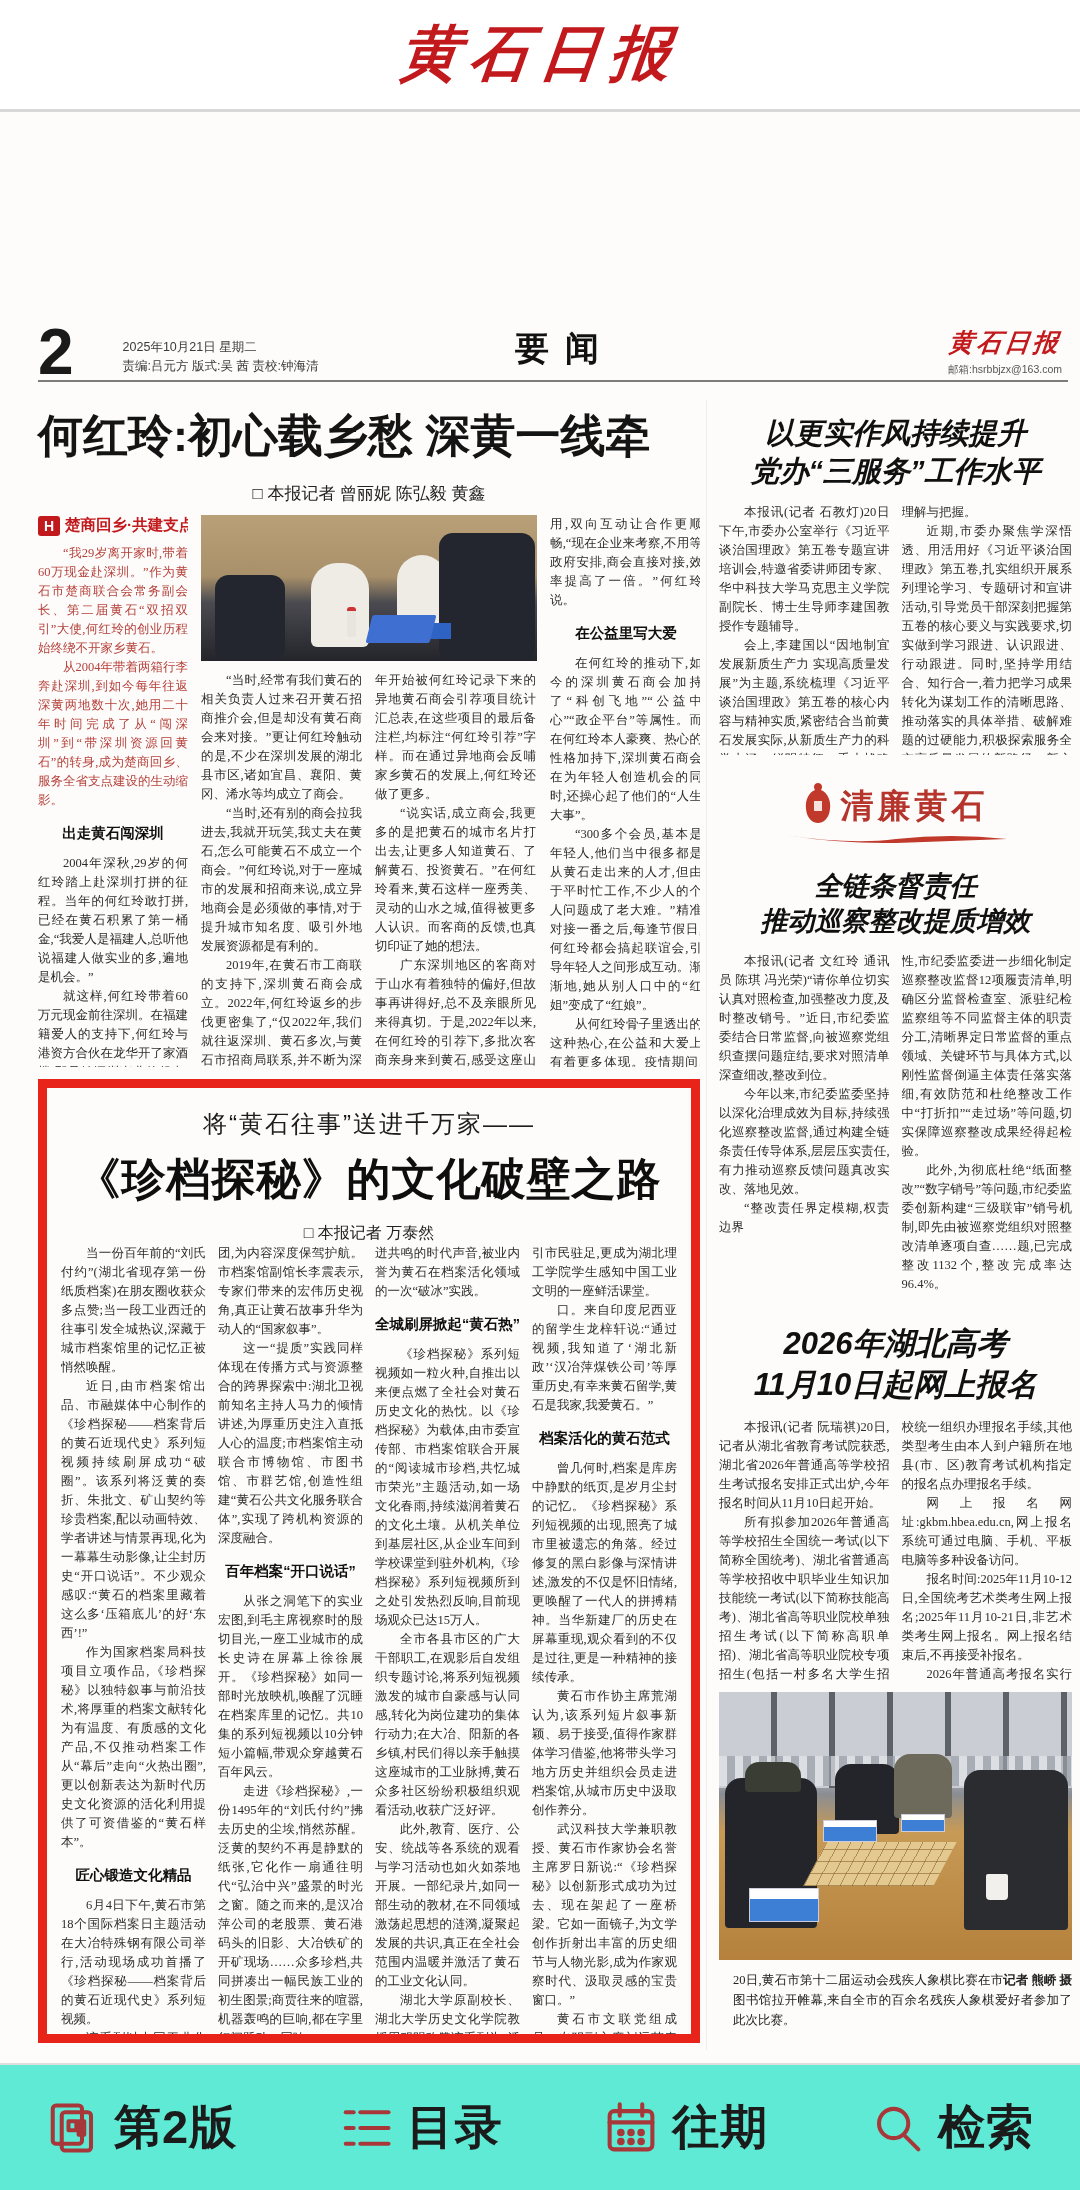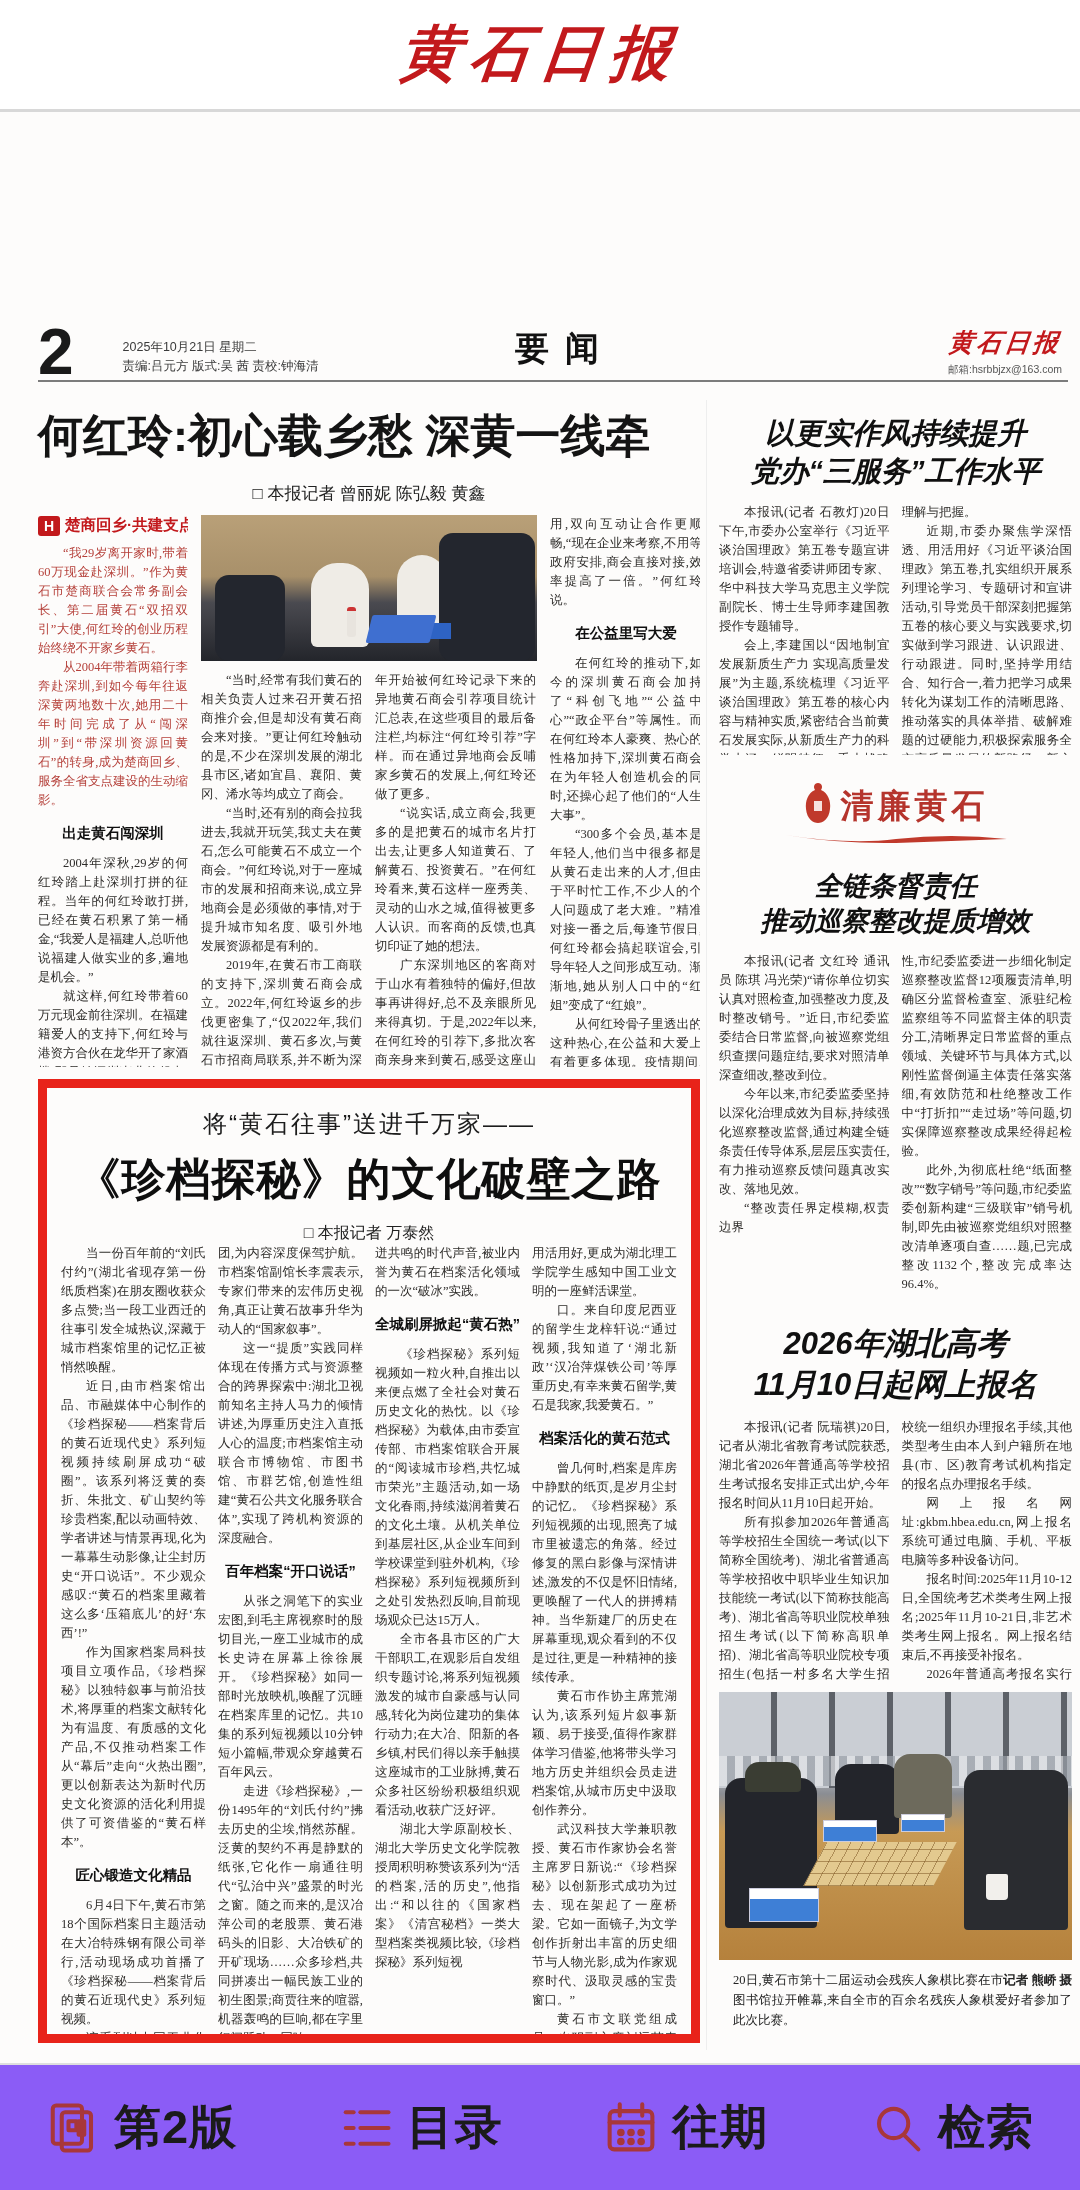--- a/index.html
+++ b/index.html
@@ -102,21 +102,21 @@
     background-image:repeating-linear-gradient(90deg,rgba(120,80,30,.5) 0 1px,transparent 1px 12px),
     repeating-linear-gradient(0deg,rgba(120,80,30,.5) 0 1px,transparent 1px 12px);}
   .card-blue{position:absolute;background:linear-gradient(180deg,#fff 30%,#3e7fd6 30%);border:1px solid #ccd;}
   .cup{position:absolute;width:22px;height:26px;background:#f2f0ec;border-radius:2px 2px 4px 4px;}
 
   .caption{margin-top:10px;font-size:12.5px;line-height:1.6;color:#222;text-align:justify;
     font-family:"Liberation Serif","DejaVu Serif",serif;padding-left:14px;}
   .caption .credit{float:right;font-weight:700;}
 
   
-  .bottombar{height:127px;background:#8b5cf6;border-top:2px solid #dedede;
+  .bottombar{height:127px;background:#5eead4;border-top:2px solid #dedede;
     display:flex;align-items:center;justify-content:space-between;padding:0 46px;}
   .navitem{display:flex;align-items:center;gap:14px;cursor:pointer;}
   .navitem svg{width:54px;height:54px;stroke:var(--navred);fill:none;stroke-width:3.6;stroke-linecap:round;stroke-linejoin:round;}
   .navlabel{font-size:47px;color:#1b1b1b;font-weight:600;letter-spacing:1px;}
 </style>
 </head>
 <body>
 
 <div class="app">
 
@@ -231,27 +231,28 @@
                   <p class="para">走进《珍档探秘》,一份1495年的“刘氏付约”拂去历史的尘埃,悄然苏醒。泛黄的契约不再是静默的纸张,它化作一扇通往明代“弘治中兴”盛景的时光之窗。随之而来的,是汉冶萍公司的老股票、黄石港码头的旧影、大冶铁矿的开矿现场……众多珍档,共同拼凑出一幅民族工业的初生图景;商贾往来的喧嚣,机器轰鸣的巨响,都在字里行间跃动、回响。</p>
                 </div>
             </div>
             <div class="fcol">
               <div>
 
               <p class="para t-cont">迸共鸣的时代声音,被业内誉为黄石在档案活化领域的一次“破冰”实践。</p>
                   <p class="para t-sub">全城刷屏掀起“黄石热”</p>
                   <p class="para">《珍档探秘》系列短视频如一粒火种,自推出以来便点燃了全社会对黄石历史文化的热忱。以《珍档探秘》为载体,由市委宣传部、市档案馆联合开展的“阅读城市珍档,共忆城市荣光”主题活动,如一场文化春雨,持续滋润着黄石的文化土壤。从机关单位到基层社区,从企业车间到学校课堂到驻外机构,《珍档探秘》系列短视频所到之处引发热烈反响,目前现场观众已达15万人。</p>
                   <p class="para">全市各县市区的广大干部职工,在观影后自发组织专题讨论,将系列短视频激发的城市自豪感与认同感,转化为岗位建功的集体行动力;在大冶、阳新的各乡镇,村民们得以亲手触摸这座城市的工业脉搏,黄石众多社区纷纷积极组织观看活动,收获广泛好评。</p>
+                  <p class="para">此外,教育、医疗、公安、统战等各系统的观看与学习活动也如火如荼地开展。一部纪录片,如同一部生动的教材,在不同领域激荡起思想的涟漪,凝聚起发展的共识,真正在全社会范围内温暖并激活了黄石的工业文化认同。</p>
                   <p class="para">湖北大学原副校长、湖北大学历史文化学院教授周积明称赞该系列为“活的档案,活的历史”,他指出:“和以往的《国家档案》《清宫秘档》一类大型档案类视频比较,《珍档探秘》系列短视</p>
                 </div>
             </div>
             <div class="fcol">
               <div>
 
-              <p class="para t-cont">用活用好,更成为湖北理工学院学生感知中国工业文明的一座鲜活课堂。</p>
+              <p class="para t-cont">引市民驻足,更成为湖北理工学院学生感知中国工业文明的一座鲜活课堂。</p>
                   <p class="para">口。来自印度尼西亚的留学生龙梓轩说:“通过视频,我知道了‘湖北新政’‘汉冶萍煤铁公司’等厚重历史,有幸来黄石留学,黄石是我家,我爱黄石。”</p>
                   <p class="para t-sub">档案活化的黄石范式</p>
                   <p class="para">曾几何时,档案是库房中静默的纸页,是岁月尘封的记忆。《珍档探秘》系列短视频的出现,照亮了城市里被遗忘的角落。经过修复的黑白影像与深情讲述,激发的不仅是怀旧情绪,更唤醒了一代人的拼搏精神。当华新建厂的历史在屏幕重现,观众看到的不仅是过往,更是一种精神的接续传承。</p>
                   <p class="para">黄石市作协主席荒湖认为,该系列短片叙事新颖、易于接受,值得作家群体学习借鉴,他将带头学习地方历史并组织会员走进档案馆,从城市历史中汲取创作养分。</p>
                   <p class="para">武汉科技大学兼职教授、黄石市作家协会名誉主席罗日新说:“《珍档探秘》以创新形式成功为过去、现在架起了一座桥梁。它如一面镜子,为文学创作折射出丰富的历史细节与人物光影,成为作家观察时代、汲取灵感的宝贵窗口。”</p>
                   <p class="para">黄石市文联党组成员、专职副主席刘远芳表示:“《珍档探秘》的实践表明,主旋律题材完全可以做得既有意思又有意义。文艺工作者可从中汲取灵感和经验,创作更多展现黄石精神的作品。”</p>
                 </div>
             </div>
           </div>
         </div>

